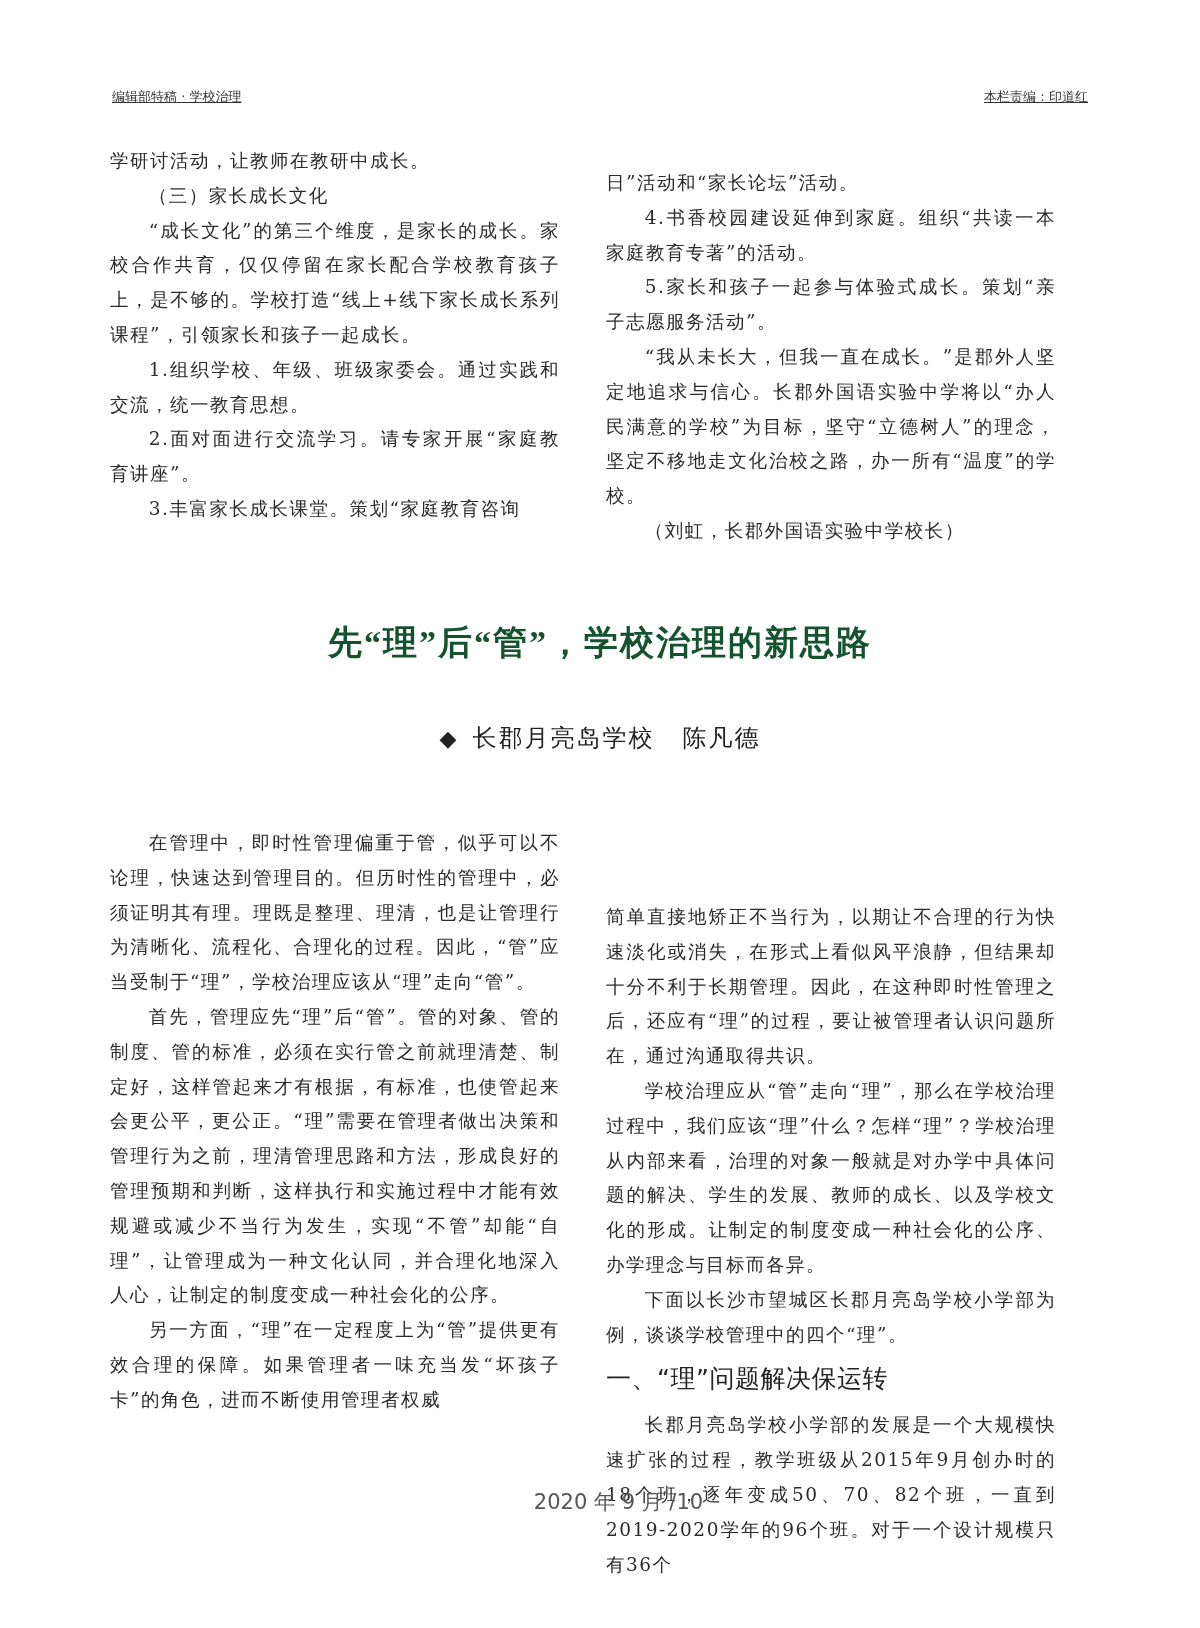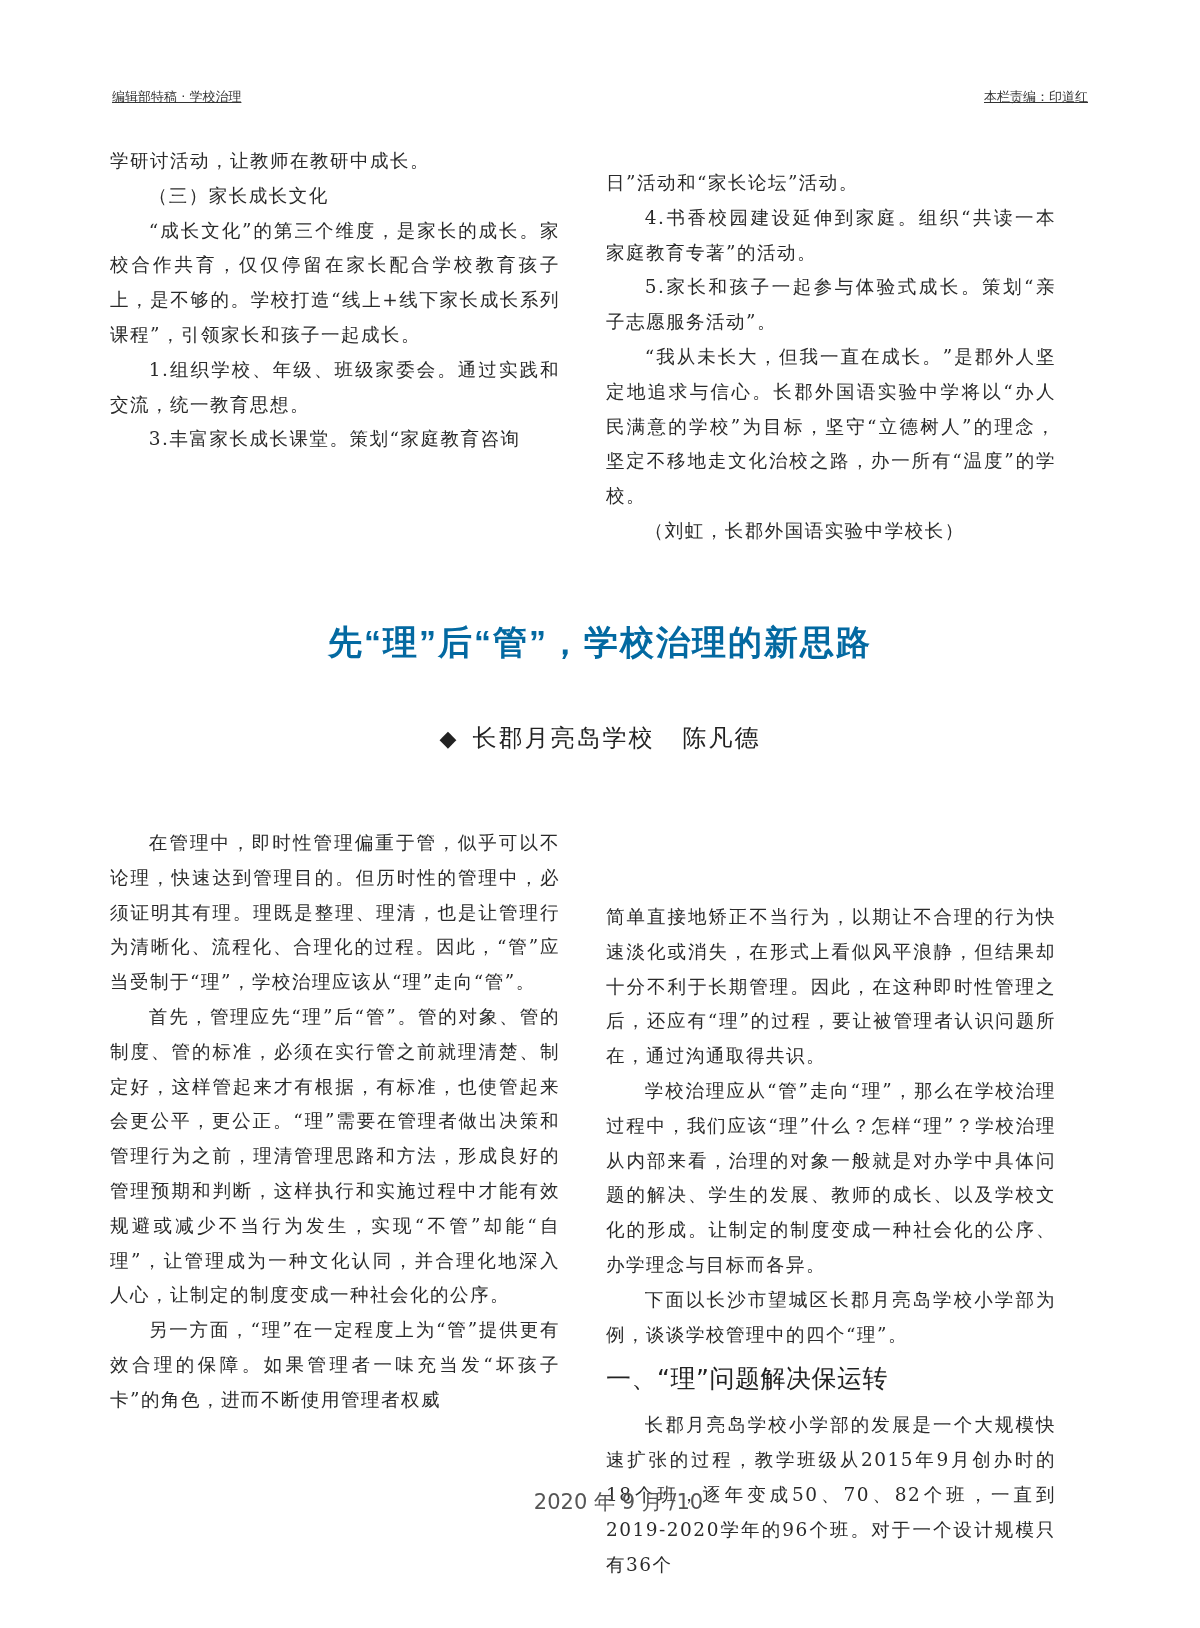--- a/index.html
+++ b/index.html
@@ -20,22 +20,22 @@
     text-align: justify;
   }
   .col p { margin: 0; }
   .col p.indent { text-indent: 2.1em; }
   .top-left { left: 110px; top: 144px; }
   .top-right { left: 606px; top: 144px; margin-top: 22px; }
   .bot-left { left: 110px; top: 826px; }
   .bot-right { left: 606px; top: 860px; margin-top: 40px; }
   .title {
     position: absolute; top: 620px; left: 0; right: 0; text-align: center;
-    font-family: Liberation Sans, sans-serif;
-    font-weight: bold; font-size: 34px; color: #0369a1; letter-spacing: 2px;
+    font-family: Liberation Serif, serif;
+    font-weight: bold; font-size: 34px; color: #14532d; letter-spacing: 2px;
   }
   .byline {
     position: absolute; top: 722px; left: 0; right: 0; text-align: center;
     font-size: 24px; color: #222; letter-spacing: 2px;
   }
   .byline .diamond { font-size: 22px; margin-right: 14px; }
   .byline .gap { display: inline-block; width: 28px; }
   .section-heading {
     font-family: "DejaVu Sans", "Liberation Sans", sans-serif;
     font-size: 25px; line-height: 34px; margin: 10px 0 12px 0 !important;
@@ -53,20 +53,21 @@
 <div class="header">
   <span>编辑部特稿 · 学校治理</span>
   <span>本栏责编：印道红</span>
 </div>
 
 <div class="col top-left">
   <p>学研讨活动，让教师在教研中成长。</p>
   <p class="indent">（三）家长成长文化</p>
   <p class="indent">“成长文化”的第三个维度，是家长的成长。家校合作共育，仅仅停留在家长配合学校教育孩子上，是不够的。学校打造“线上+线下家长成长系列课程”，引领家长和孩子一起成长。</p>
   <p class="indent">1.组织学校、年级、班级家委会。通过实践和交流，统一教育思想。</p>
+  <p class="indent">2.面对面进行交流学习。请专家开展“家庭教育讲座”。</p>
   <p class="indent">3.丰富家长成长课堂。策划“家庭教育咨询</p>
 </div>
 
 <div class="col top-right">
   <p>日”活动和“家长论坛”活动。</p>
   <p class="indent">4.书香校园建设延伸到家庭。组织“共读一本家庭教育专著”的活动。</p>
   <p class="indent">5.家长和孩子一起参与体验式成长。策划“亲子志愿服务活动”。</p>
   <p class="indent">“我从未长大，但我一直在成长。”是郡外人坚定地追求与信心。长郡外国语实验中学将以“办人民满意的学校”为目标，坚守“立德树人”的理念，坚定不移地走文化治校之路，办一所有“温度”的学校。</p>
   <p class="indent">（刘虹，长郡外国语实验中学校长）</p>
 </div>

